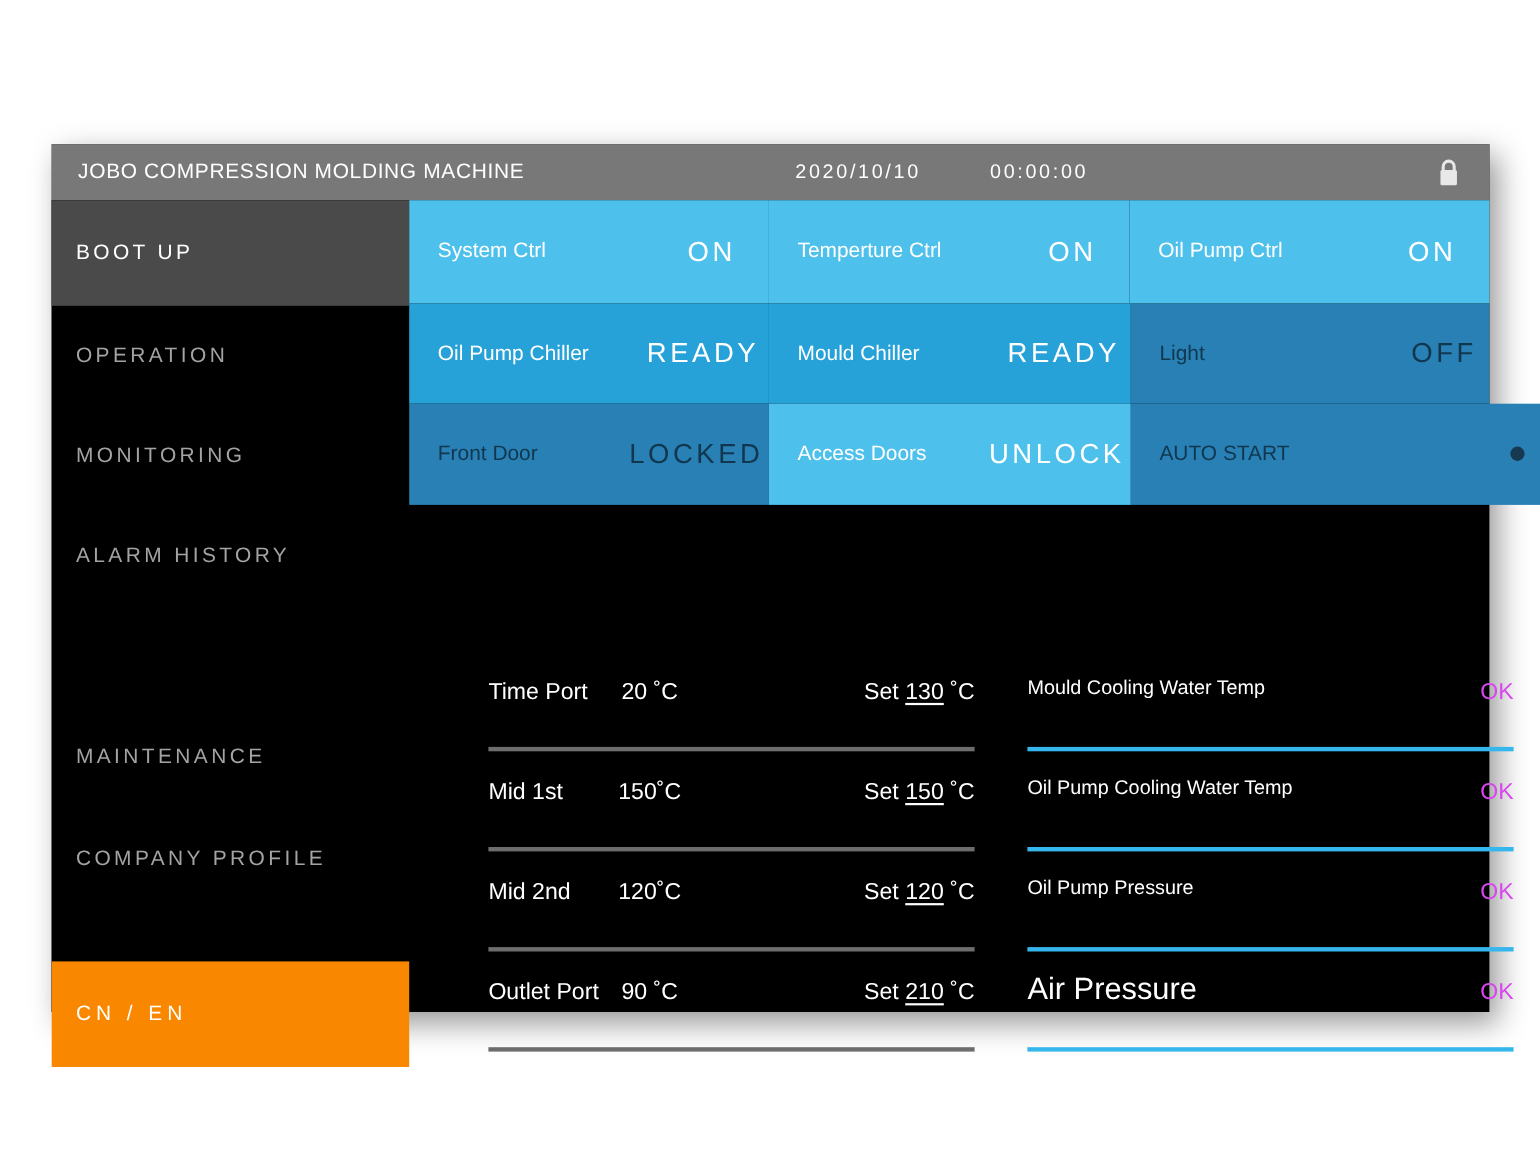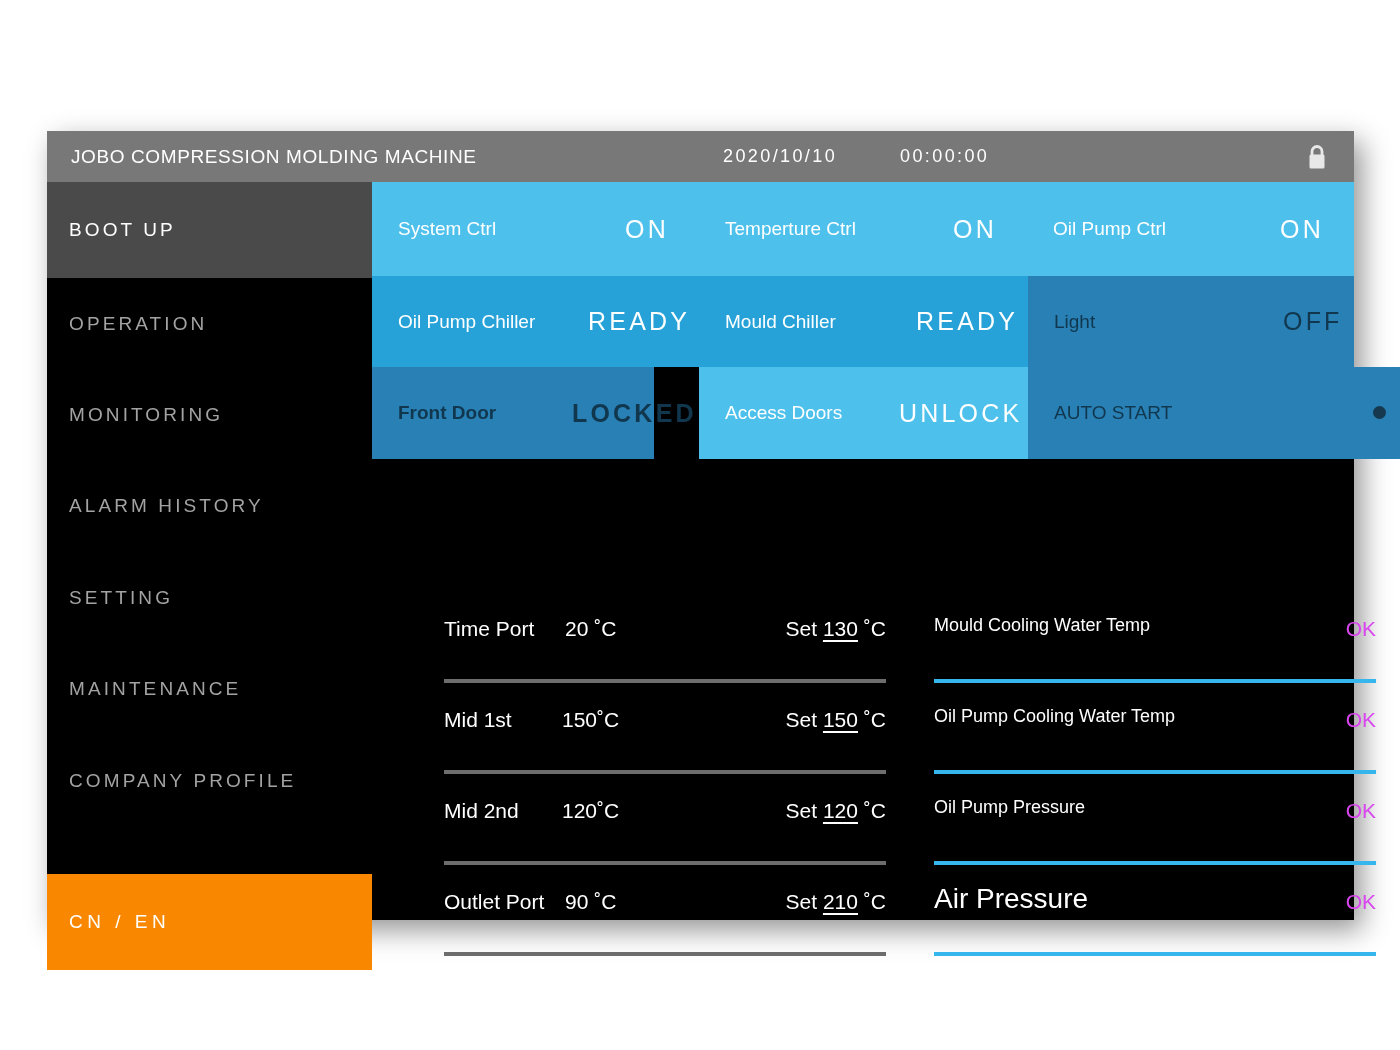--- a/index.html
+++ b/index.html
@@ -217,23 +217,20 @@
     </div>
     <div class="side-item" style="top:96px;height:91px;">
       <span>OPERATION</span>
     </div>
     <div class="side-item" style="top:187px;height:91px;">
       <span>MONITORING</span>
     </div>
     <div class="side-item" style="top:278px;height:92px;">
       <span>ALARM HISTORY</span>
     </div>
-    <div class="side-item" style="top:370px;height:91px;">
-      <span>SETTING</span>
-    </div>
     <div class="side-item" style="top:461px;height:92px;">
       <span>MAINTENANCE</span>
     </div>
     <div class="side-item" style="top:553px;height:91px;">
       <span>COMPANY PROFILE</span>
     </div>
     <div class="side-item lang" style="top:692px;height:96px;">
       <span>CN / EN</span>
     </div>
   </div>
@@ -258,21 +255,21 @@
   <div class="tile bg-mid" style="left:652px;top:145px;width:329px;height:91px;">
     <span class="t-label">Mould Chiller</span>
     <span class="t-value" style="left:217px;">READY</span>
   </div>
 
   <div class="tile bg-dark dark" style="left:981px;top:145px;width:326px;height:91px;">
     <span class="t-label">Light</span>
     <span class="t-value" style="left:255px;">OFF</span>
   </div>
 
-  <div class="tile bg-dark dark" style="left:325px;top:236px;width:282px;height:92px;font-weight:bold;">
+  <div class="tile bg-dark dark" style="left:325px;top:236px;width:327px;height:92px;">
     <span class="t-label">Front Door</span>
     <span class="t-value" style="left:200px;">LOCKED</span>
   </div>
   <div class="tile bg-light" style="left:652px;top:236px;width:329px;height:92px;">
     <span class="t-label">Access Doors</span>
     <span class="t-value" style="left:200px;">UNLOCK</span>
   </div>
   <div class="tile bg-dark dark" style="left:981px;top:236px;width:386px;height:92px;">
     <span class="t-label">AUTO START</span>
     <span class="dot" style="right:28px;top:39px;"></span>

